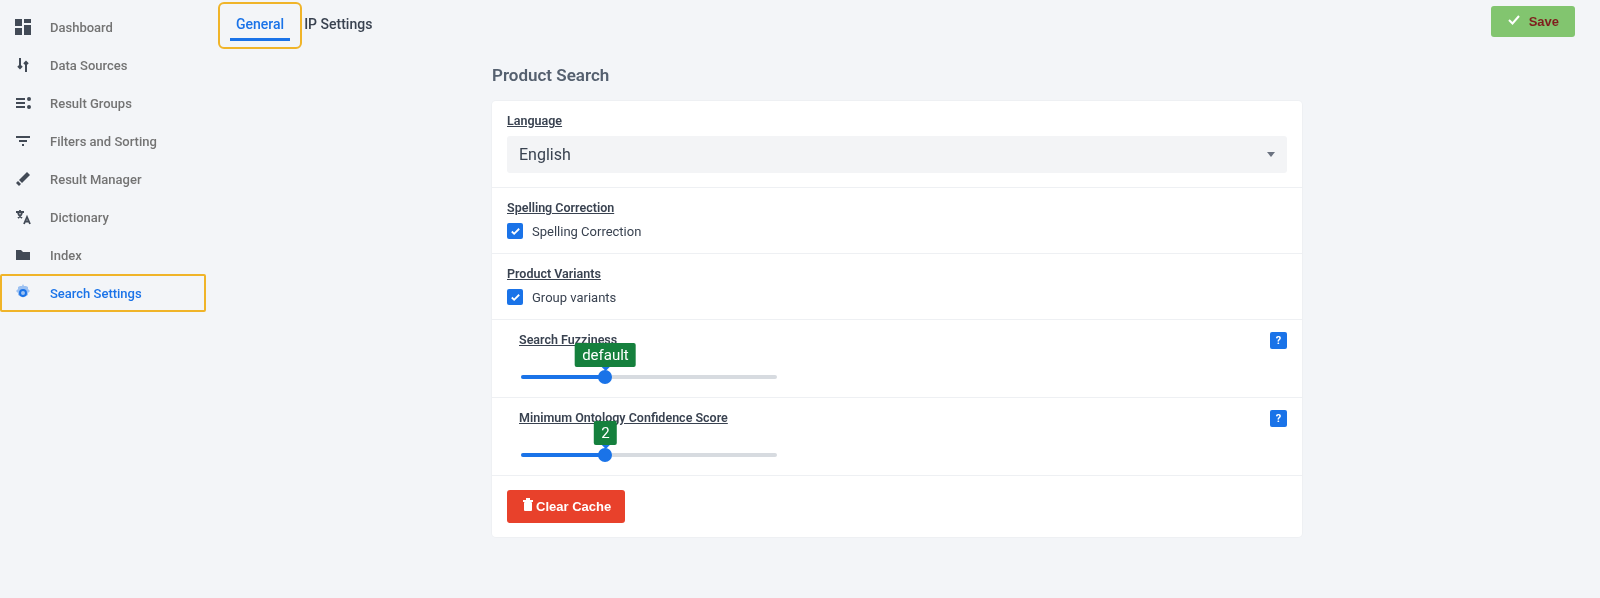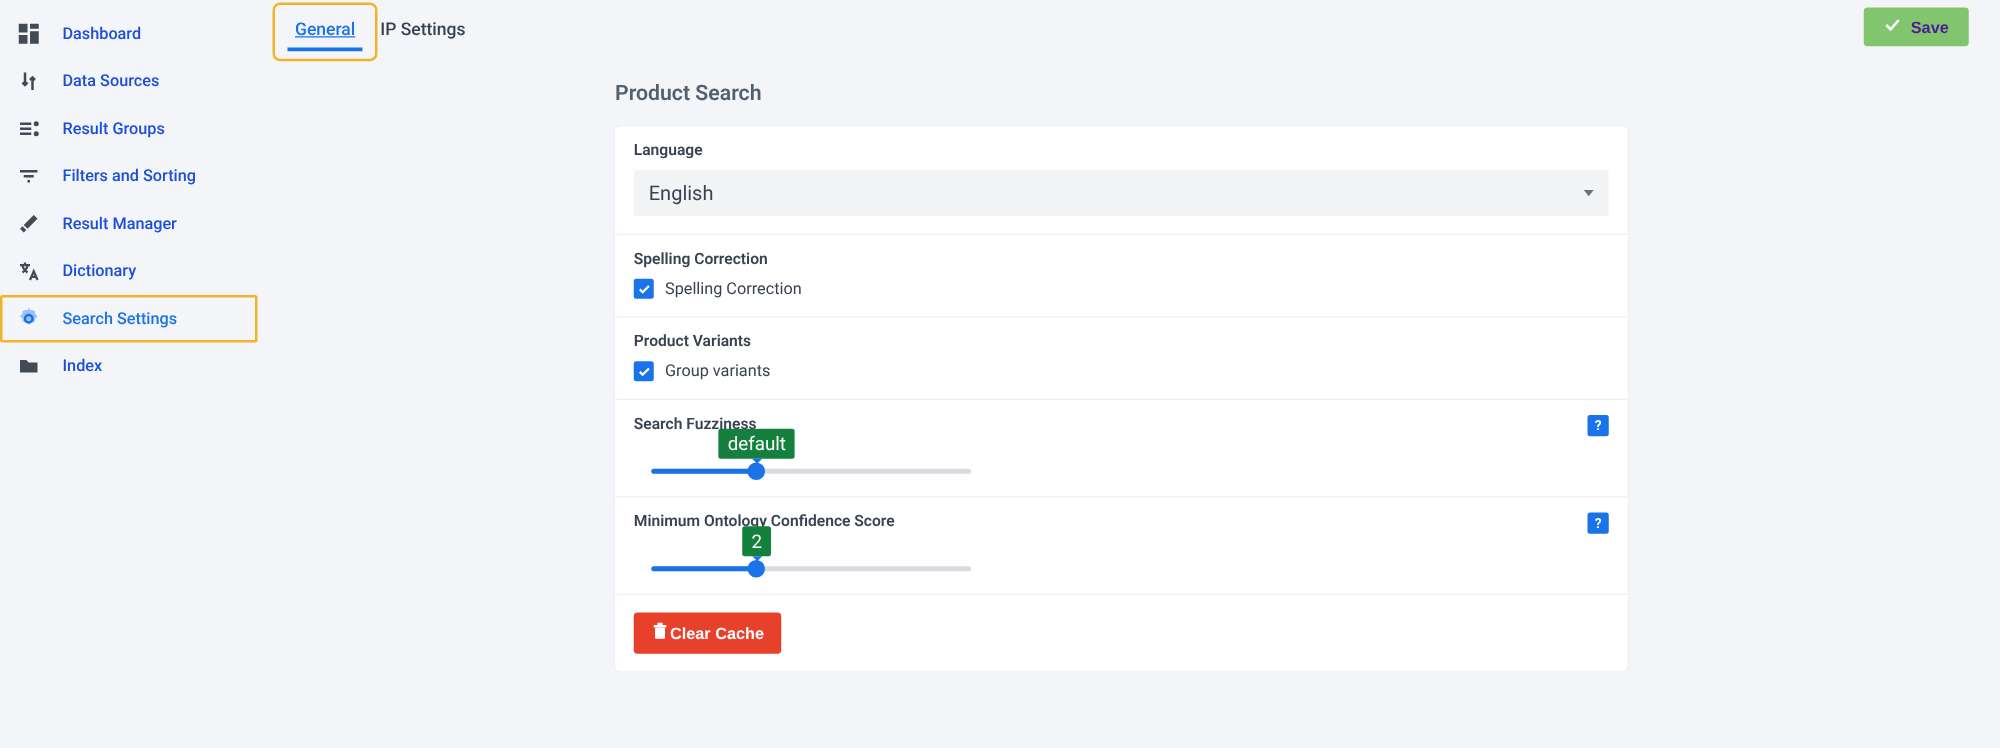--- a/index.html
+++ b/index.html
@@ -17,21 +17,21 @@
 .sidebar {
   width: 206px;
   padding: 8px 0;
   flex-shrink: 0;
 }
 .sidebar-item {
   display: flex;
   align-items: center;
   gap: 18px;
   padding: 10px 12px 10px 14px;
-  color: #1d4ed8;
+  color: #737373;
   font-size: 13px;
   font-weight: 500;
   cursor: pointer;
 }
 .sidebar-item .ic { width: 18px; height: 18px; display: flex; align-items:center; justify-content:center;}
 .sidebar-item.active { color: #1a73e8; }
 .sidebar-item.highlight { outline: 2px solid #f0b429; outline-offset: -2px; border-radius:2px;}
 
 
 .main {
@@ -53,28 +53,28 @@
   padding: 6px 8px 4px 8px;
   border-radius:2px;
 }
 .tab {
   padding: 4px 6px 6px 6px;
   font-size: 14px;
   color: #394250;
   font-weight: 500;
   cursor: pointer;
 }
-.tab.active { color: #1a73e8; border-bottom: 3px solid #1a73e8; text-decoration: underline; }
+.tab.active { color: #1a73e8; border-bottom: 3px solid #1a73e8; }
 
 .save-btn {
   position: absolute;
   right: 25px;
   top: 6px;
   background: #82c56f;
-  color: #4c1d95;
+  color: #7f1d1d;
   border: none;
   border-radius: 3px;
   padding: 7px 16px;
   font-size: 13px;
   font-weight: 600;
   display: inline-flex;
   align-items: center;
   gap: 8px;
   cursor: pointer;
 }
@@ -95,22 +95,23 @@
 .section {
   padding: 12px 15px 14px 15px;
   border-bottom: 1px solid #eef0f3;
 }
 .section:last-child { border-bottom: none; }
 .section-label {
   font-size: 12.5px;
   font-weight: 600;
   color: #394250;
   margin-bottom: 8px;
-}
-.section-head { display:flex; justify-content:space-between; align-items:flex-start;}
+  text-decoration: underline;
+}
+.section-head { display:flex; justify-content:space-between; align-items:flex-start;margin-left:12px;}
 .help-badge {
   width: 17px; height: 17px;
   background: #1a73e8;
   color: #fff;
   font-size: 11px;
   font-weight: bold;
   border-radius: 2px;
   display: inline-flex;
   align-items: center;
   justify-content: center;
@@ -234,36 +235,36 @@
   </div>
   <div class="sidebar-item">
     <span class="ic">
       <svg viewBox="0 0 18 18" stroke="#424a56" stroke-width="1.8" fill="none">
           <path d="M2 4h8M6 2v2M4 4c0 3 4 6 4 6M8 4c0 3-4 6-4 6"></path>
           <path d="M10 16l3-7 3 7M11 13.5h4"></path>
         </svg>
     </span>
     <span>Dictionary</span>
   </div>
+  <div class="sidebar-item">
+    <span class="ic">
+      <svg viewBox="0 0 18 18" fill="#424a56">
+          <path d="M2 4h5l2 2h7v8H2z"></path>
+        </svg>
+    </span>
+    <span>Index</span>
+  </div>
   <div class="sidebar-item active highlight">
     <span class="ic">
       <svg viewBox="0 0 18 18" fill="#1a73e8">
           <path d="M9 5a4 4 0 100 8 4 4 0 000-8zm0 6a2 2 0 110-4 2 2 0 010 4z"></path>
           <path d="M9 0l1 2h2l2 1-0 2 2 2-2 2 0 2-2 1h-2l-1 2-1-2h-2l-2-1 0-2-2-2 2-2 0-2 2-1h2z" opacity=".4"></path>
         </svg>
     </span>
     <span>Search Settings</span>
-  </div>
-  <div class="sidebar-item">
-    <span class="ic">
-      <svg viewBox="0 0 18 18" fill="#424a56">
-          <path d="M2 4h5l2 2h7v8H2z"></path>
-        </svg>
-    </span>
-    <span>Index</span>
   </div>
 </nav>
 
 <div class="main">
   <div class="topbar">
     <div class="tabs-wrap">
       <div class="tab active">General</div>
     </div>
     <div class="tab" style="padding-top:10px">IP Settings</div>
   </div>

